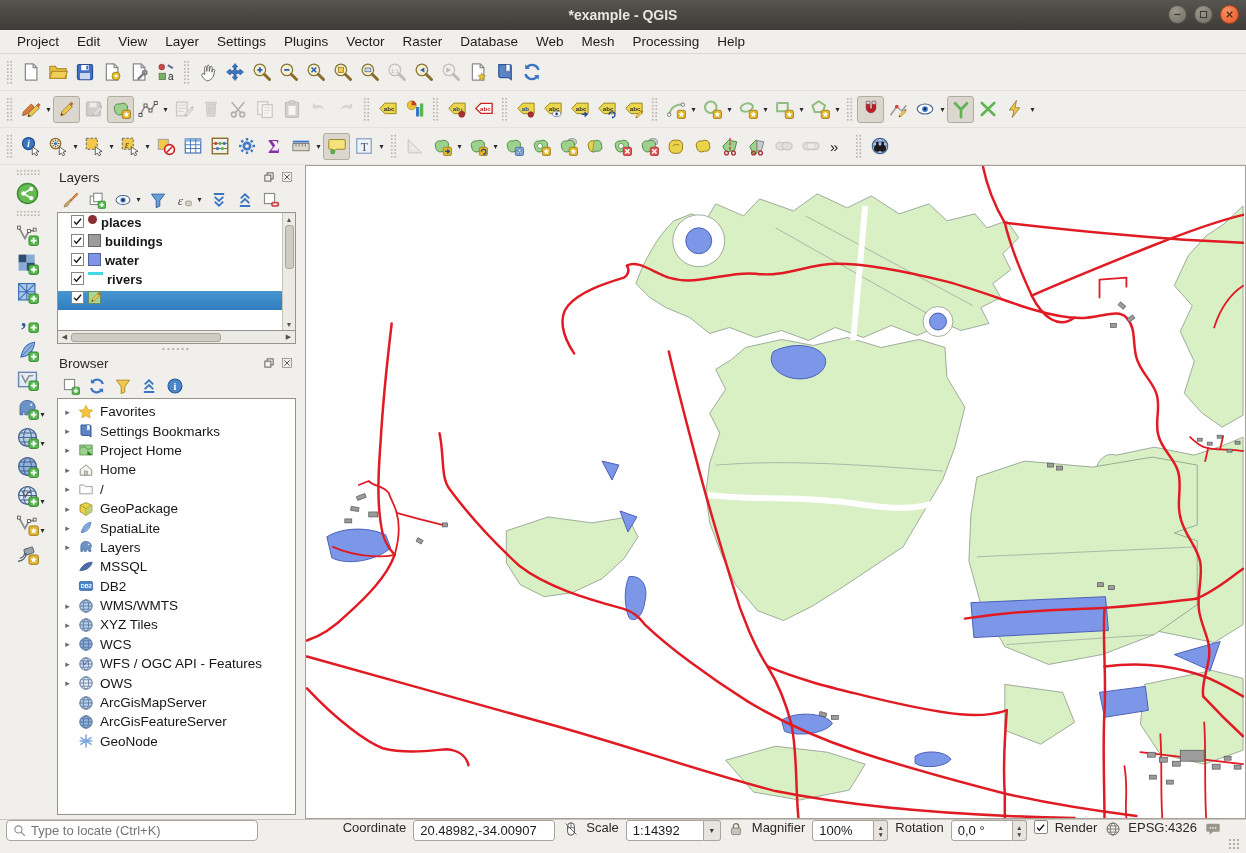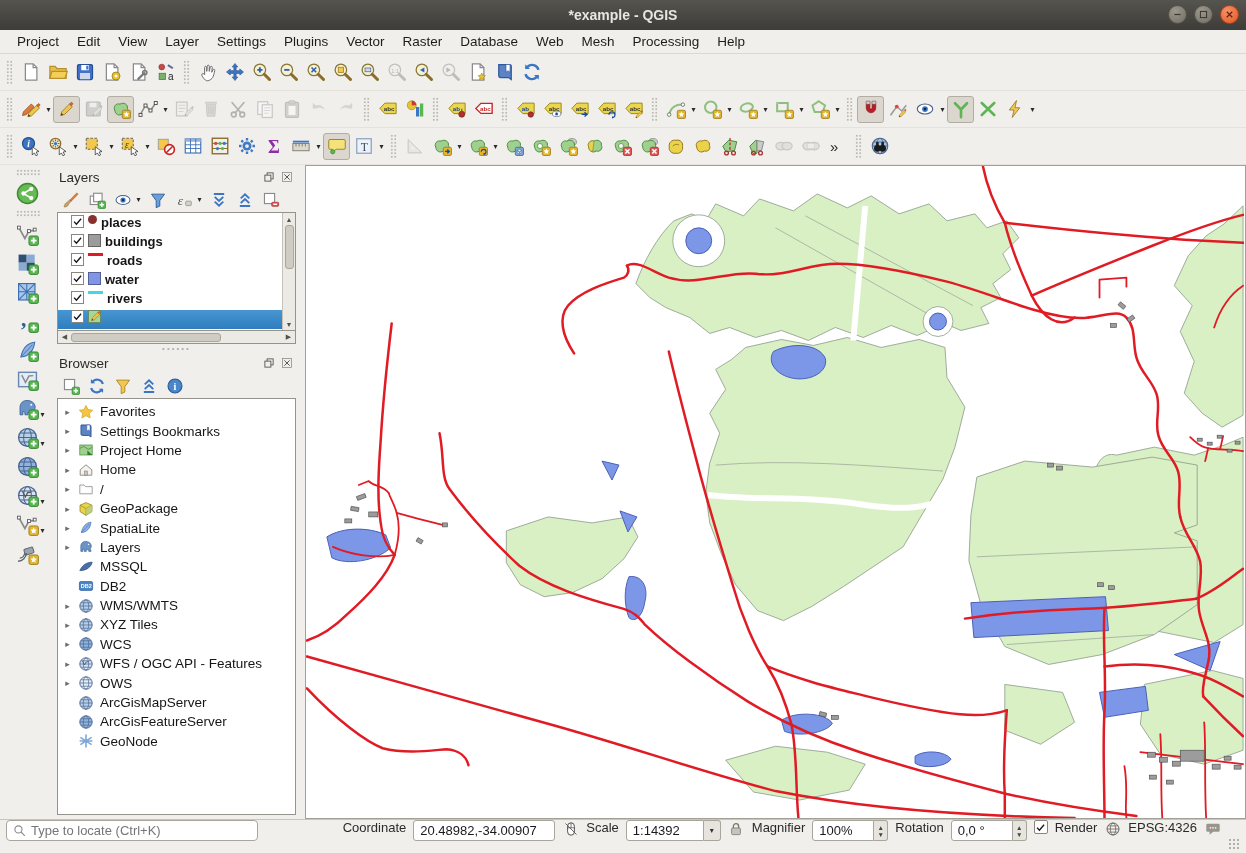--- a/index.html
+++ b/index.html
@@ -1141,29 +1141,20 @@
               <span class="lname">places</span>
             </div>
             <div class="lrow">
               <span class="lchk">
                 <svg viewBox="0 0 16 16">
                   <path d="M3 8.2l3.4 3.6L13.2 4" fill="none" stroke="#15161a" stroke-width="2"></path>
                 </svg>
               </span>
               <span class="sym-fill" style="background: rgb(156, 156, 156);"></span>
               <span class="lname">buildings</span>
-            </div>
-            <div class="lrow">
-              <span class="lchk">
-                <svg viewBox="0 0 16 16">
-                  <path d="M3 8.2l3.4 3.6L13.2 4" fill="none" stroke="#15161a" stroke-width="2"></path>
-                </svg>
-              </span>
-              <span class="sym-line" style="background: rgb(224, 27, 36);"></span>
-              <span class="lname">roads</span>
             </div>
             <div class="lrow">
               <span class="lchk">
                 <svg viewBox="0 0 16 16">
                   <path d="M3 8.2l3.4 3.6L13.2 4" fill="none" stroke="#15161a" stroke-width="2"></path>
                 </svg>
               </span>
               <span class="sym-fill" style="background: rgb(128, 149, 232);"></span>
               <span class="lname">water</span>
             </div>

